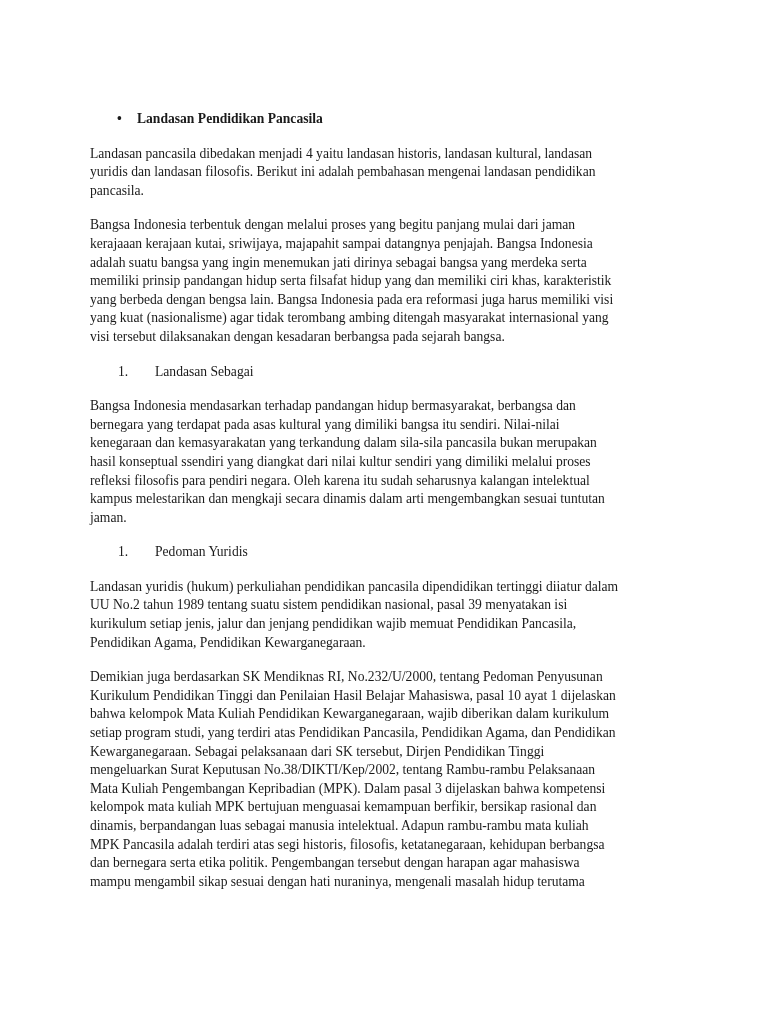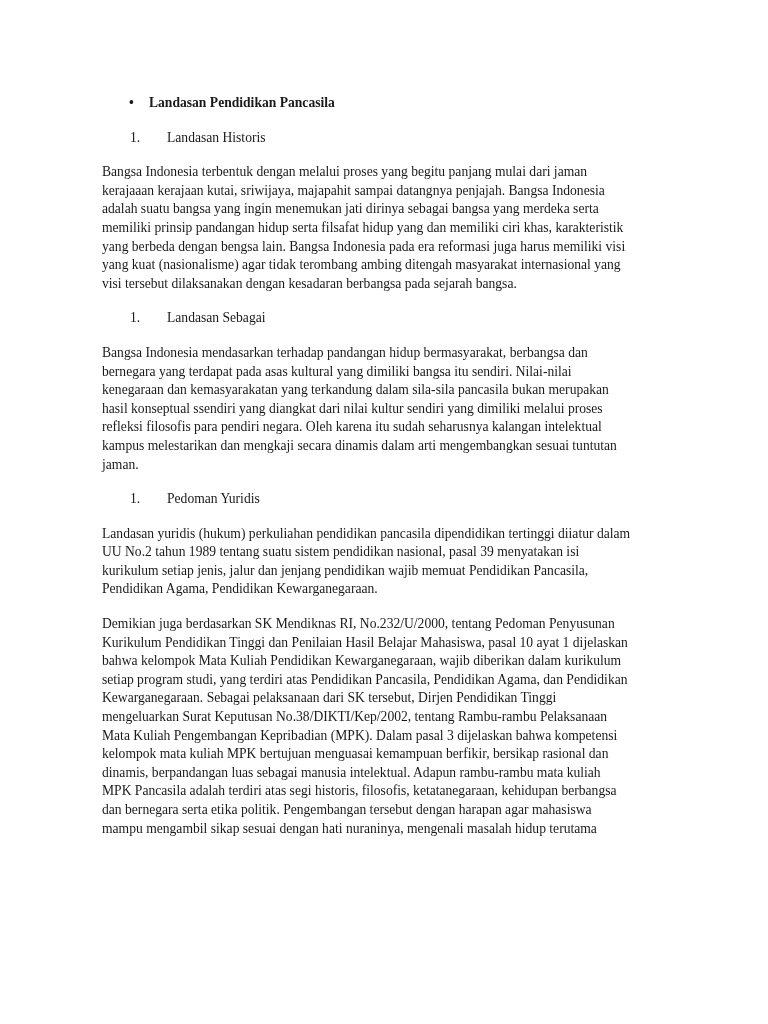--- a/index.html
+++ b/index.html
@@ -10,27 +10,26 @@
   .page {
     position: relative;
     width: 768px;
     height: 1024px;
     background: #ffffff;
     overflow: hidden;
   }
   .doc {
     position: absolute;
     left: 90px;
-    top: 94px;
+    top: 110px;
     width: 604px;
     font-family: "Liberation Serif", "DejaVu Serif", serif;
     font-size: 13.6px;
     line-height: 18.6px;
     color: #1a1a1a;
-    margin-left: 12px;
   }
   .para {
     margin: 0 0 16px 0;
     white-space: pre-line;
   }
   .heading-row {
     margin: 0 0 16px 0;
     padding-left: 27px;
     font-weight: bold;
   }
@@ -51,24 +50,24 @@
 </head>
 <body>
 
 <div class="page">
   <div class="doc">
 
     <div class="heading-row">
       <span class="bullet">•</span><span>Landasan Pendidikan Pancasila</span>
     </div>
 
+    <p class="para">Landasan pancasila dibedakan menjadi 4 yaitu landasan historis, landasan kultural, landasan
+yuridis dan landasan filosofis. Berikut ini adalah pembahasan mengenai landasan pendidikan
+pancasila.</p>
 
-    <div class="list-row">
-      <span class="num">1.</span><span>Landasan Historis</span>
-    </div>
 
     <p class="para">Bangsa Indonesia terbentuk dengan melalui proses yang begitu panjang mulai dari jaman
 kerajaaan kerajaan kutai, sriwijaya, majapahit sampai datangnya penjajah. Bangsa Indonesia
 adalah suatu bangsa yang ingin menemukan jati dirinya sebagai bangsa yang merdeka serta
 memiliki prinsip pandangan hidup serta filsafat hidup yang dan memiliki ciri khas, karakteristik
 yang berbeda dengan bengsa lain. Bangsa Indonesia pada era reformasi juga harus memiliki visi
 yang kuat (nasionalisme) agar tidak terombang ambing ditengah masyarakat internasional yang
 visi tersebut dilaksanakan dengan kesadaran berbangsa pada sejarah bangsa.</p>
 
     <div class="list-row">

